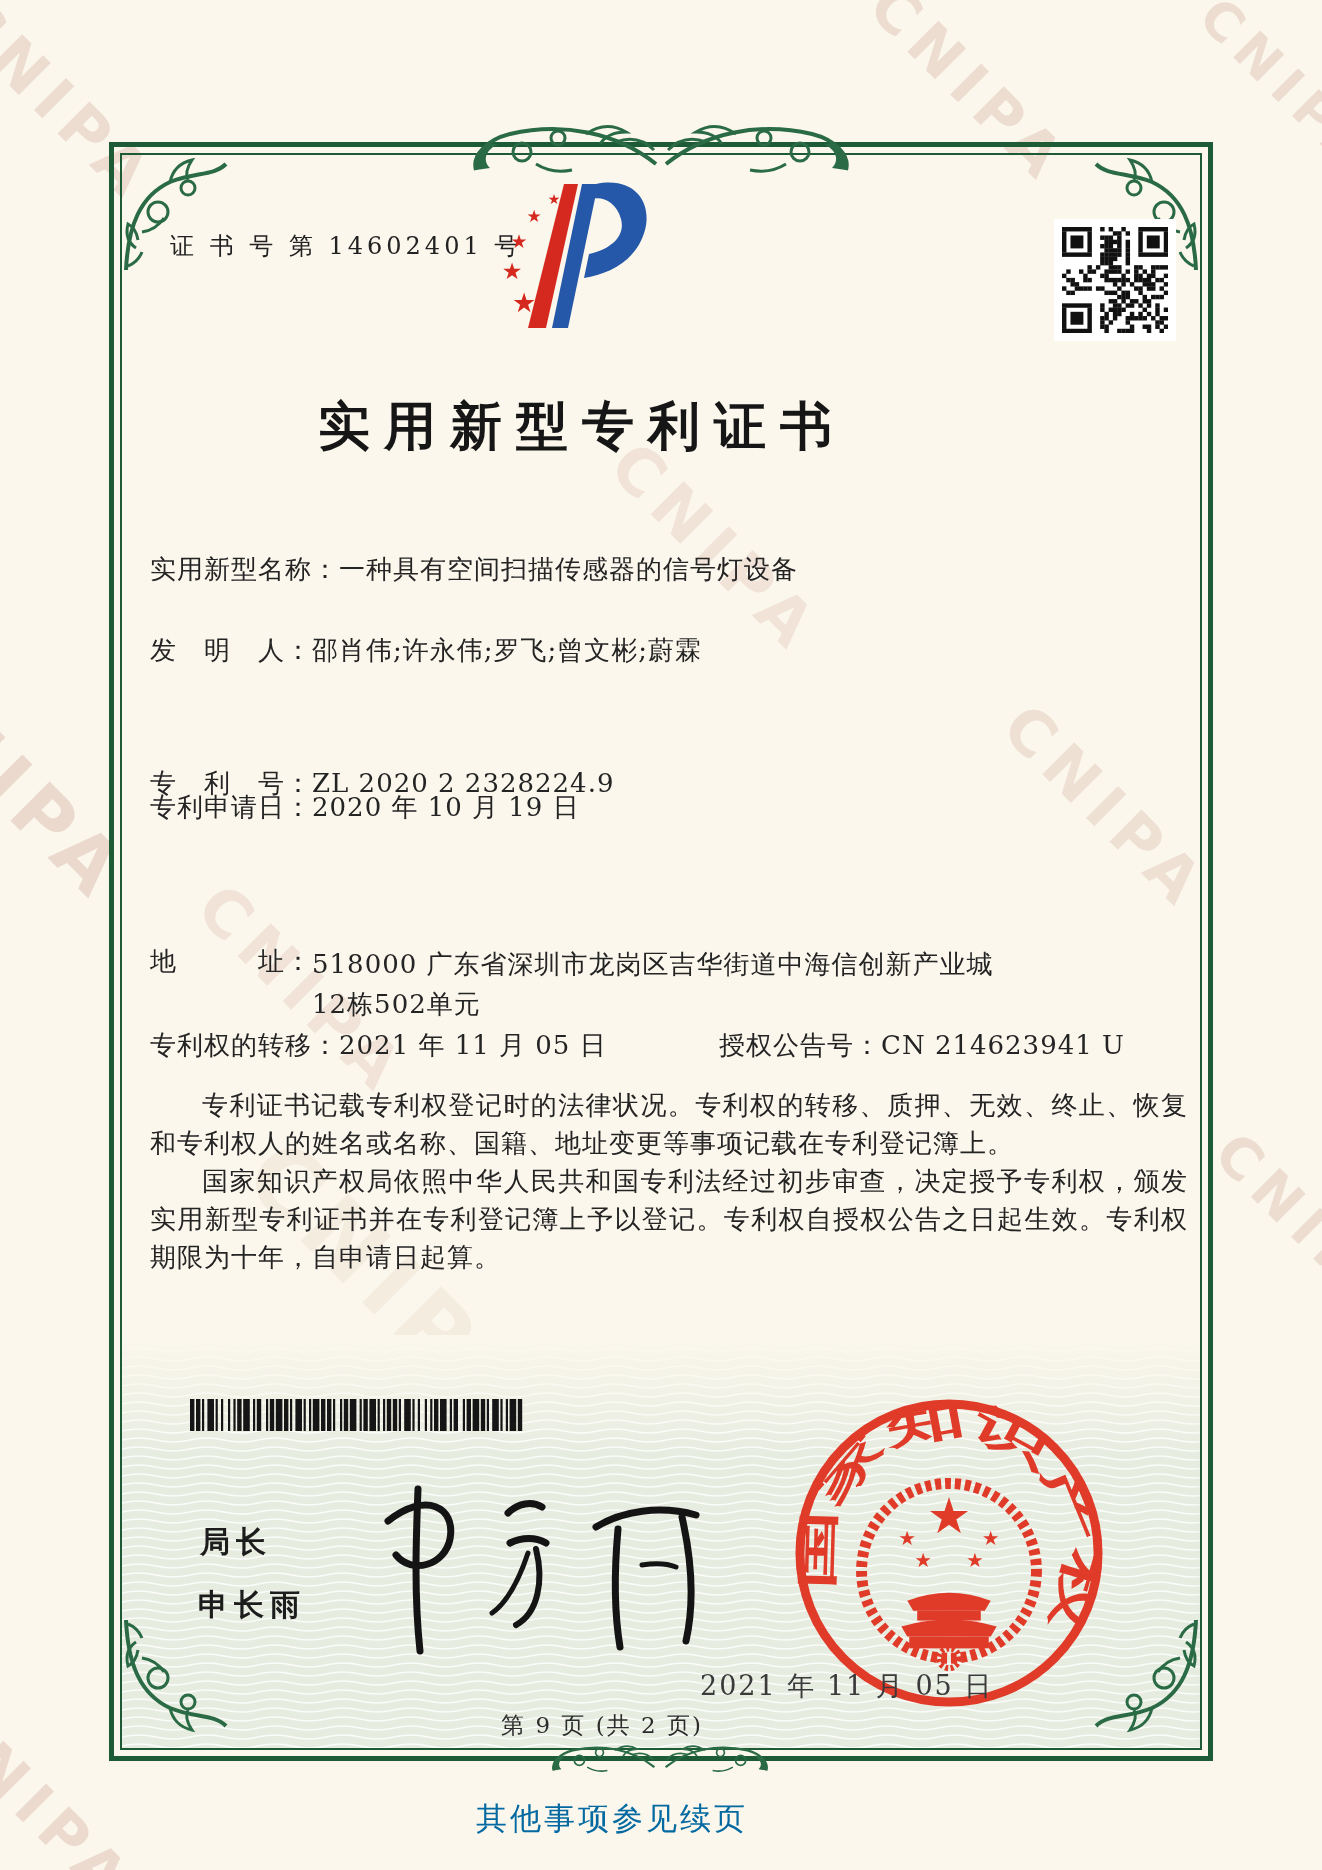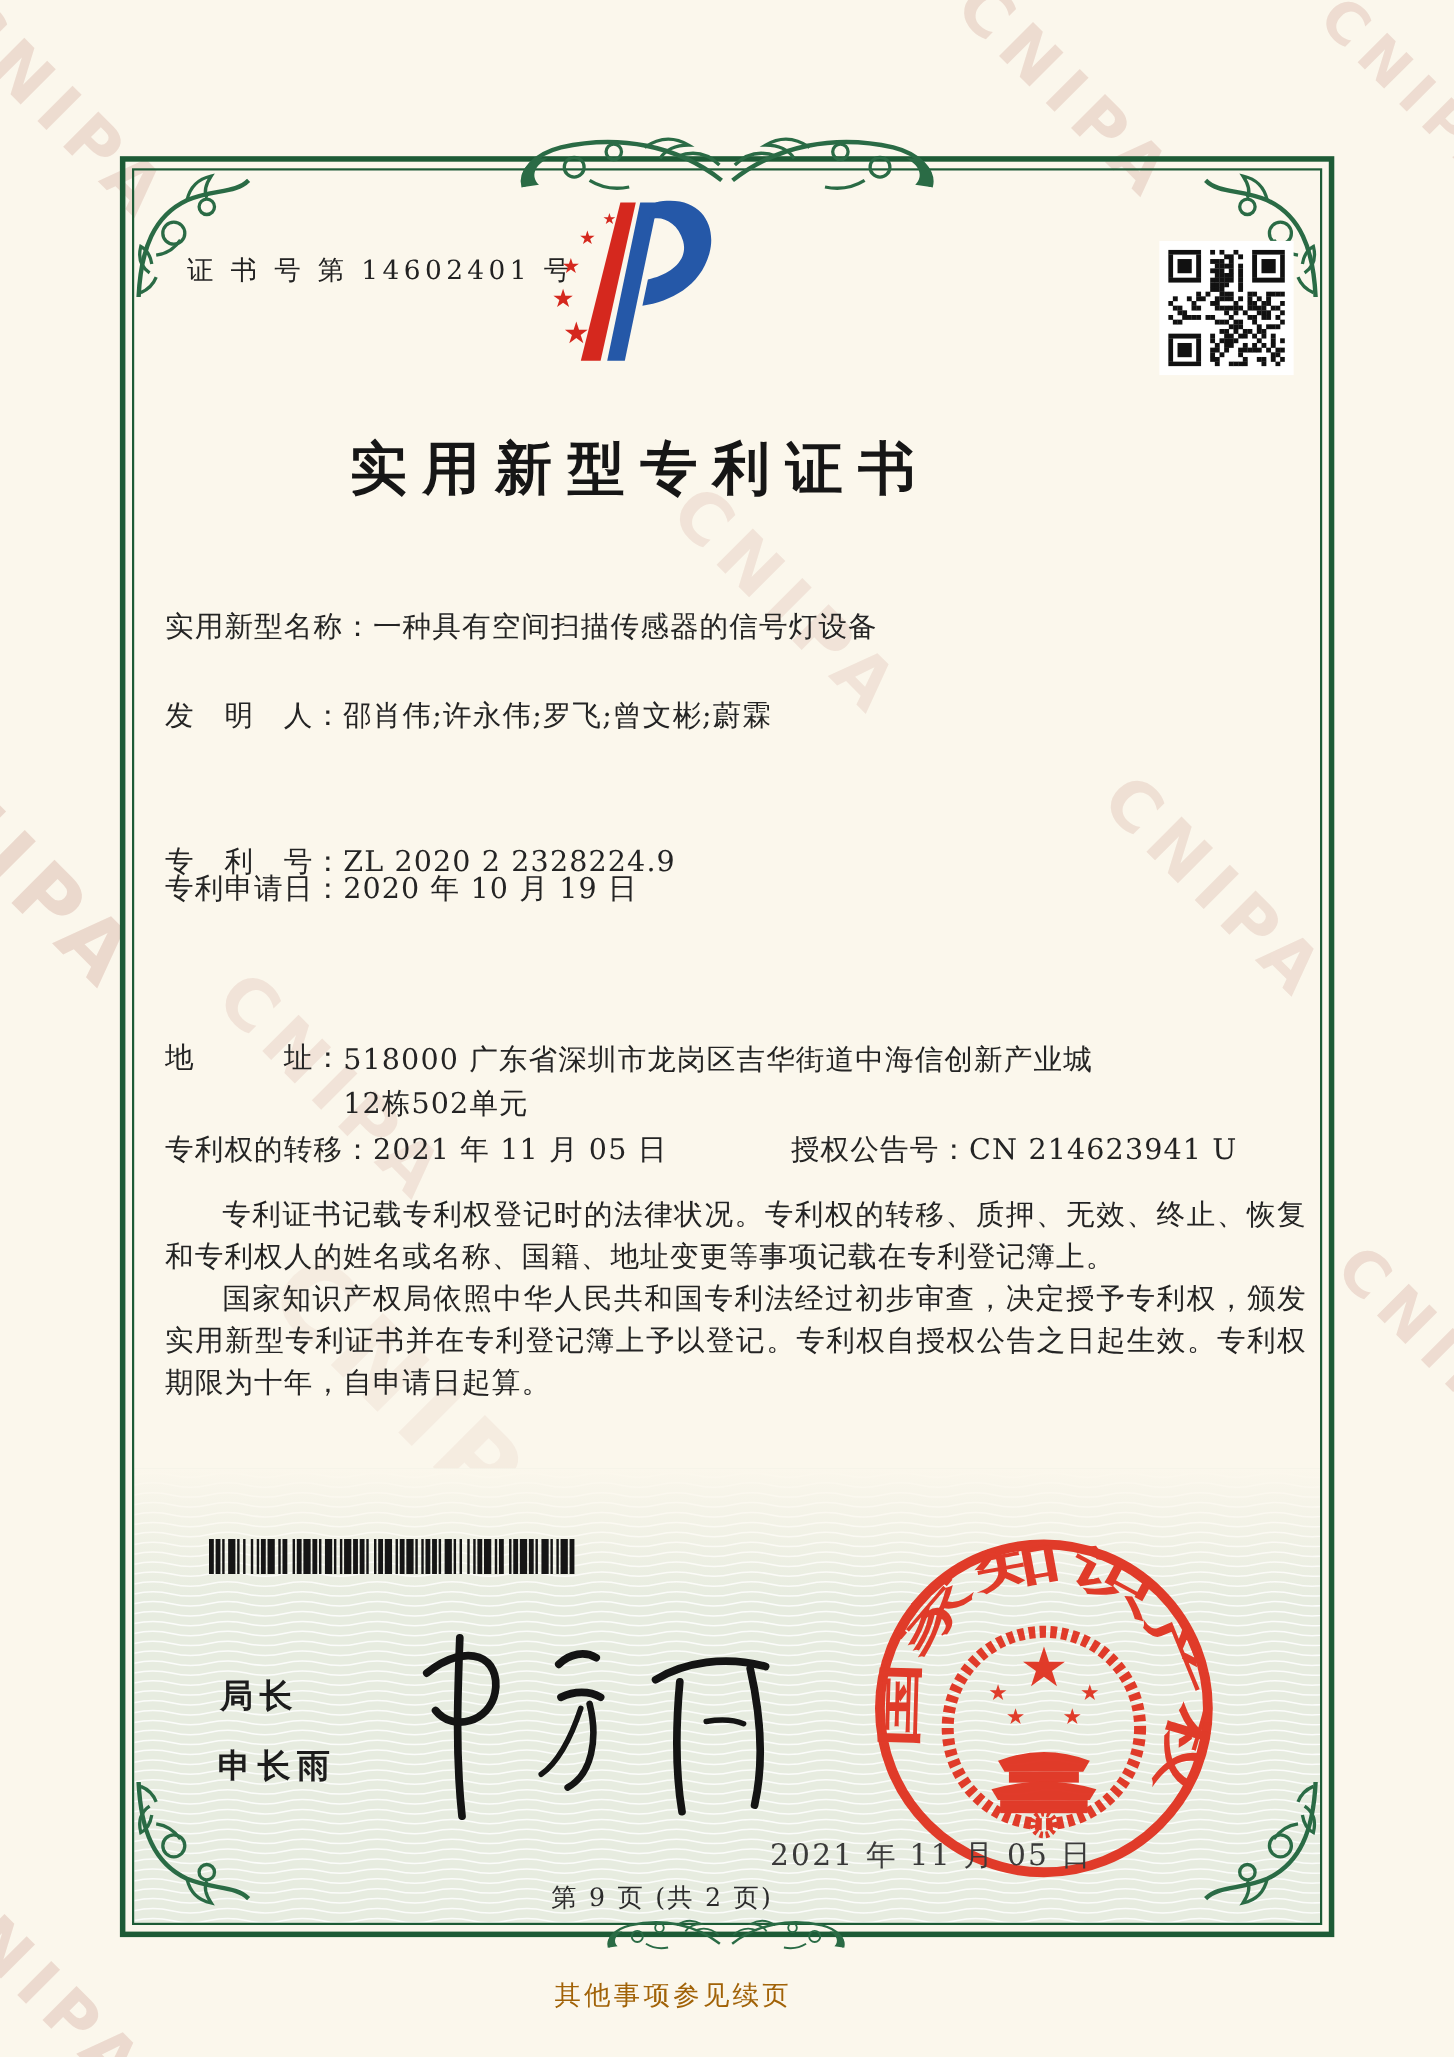--- a/index.html
+++ b/index.html
@@ -44,21 +44,21 @@
                   font-family:"DejaVu Sans","Liberation Sans",sans-serif;color:#1c1c1c;letter-spacing:6px;}
   .director-name{position:absolute;left:198px;top:1585px;font-size:30px;font-weight:bold;
                  font-family:"DejaVu Sans","Liberation Sans",sans-serif;color:#1c1c1c;letter-spacing:6px;}
   .signature{position:absolute;left:360px;top:1455px;width:350px;height:215px;}
   .seal{position:absolute;left:790px;top:1394px;width:318px;height:318px;}
   .seal-date{position:absolute;left:700px;top:1668px;font-size:27px;letter-spacing:2px;
              color:#3a3a3a;z-index:6;}
   .page-footer{position:absolute;left:112px;top:1710px;width:980px;text-align:center;
                font-size:23px;letter-spacing:2px;color:#2b2b2b;z-index:5;}
   .cont-note{position:absolute;left:112px;top:1798px;width:1000px;text-align:center;
-             font-size:24px;letter-spacing:3px;color:#a16207;}
+             font-size:31px;letter-spacing:3px;color:#0369a1;}
   .hidden-defs{position:absolute;width:0;height:0;overflow:hidden;}
 </style>
 </head>
 <body>
 
 <div class="page">
 
   <svg class="hidden-defs" aria-hidden="true">
     <defs>
       <g id="flr" fill="none" stroke="#2a6b45" stroke-width="3">

